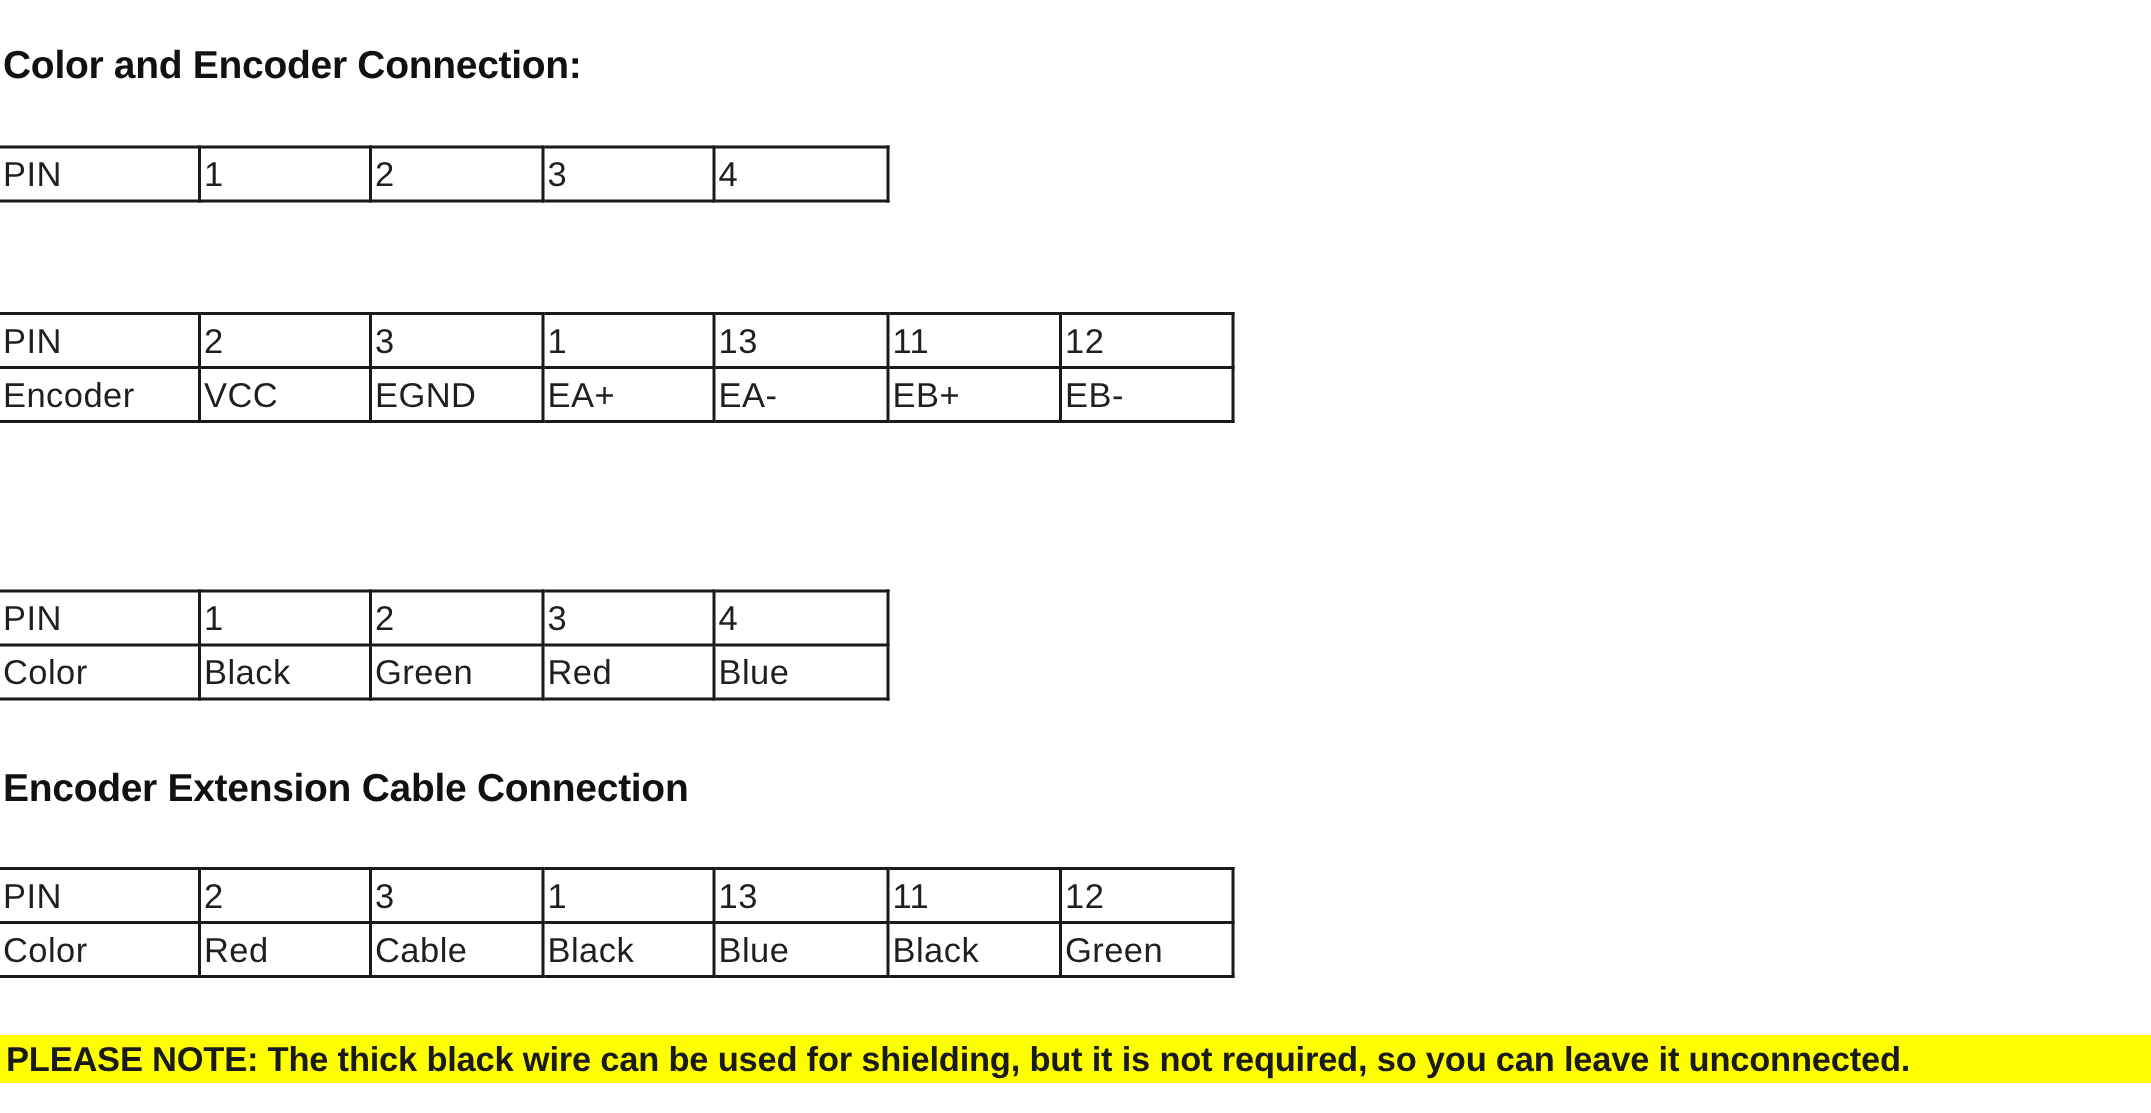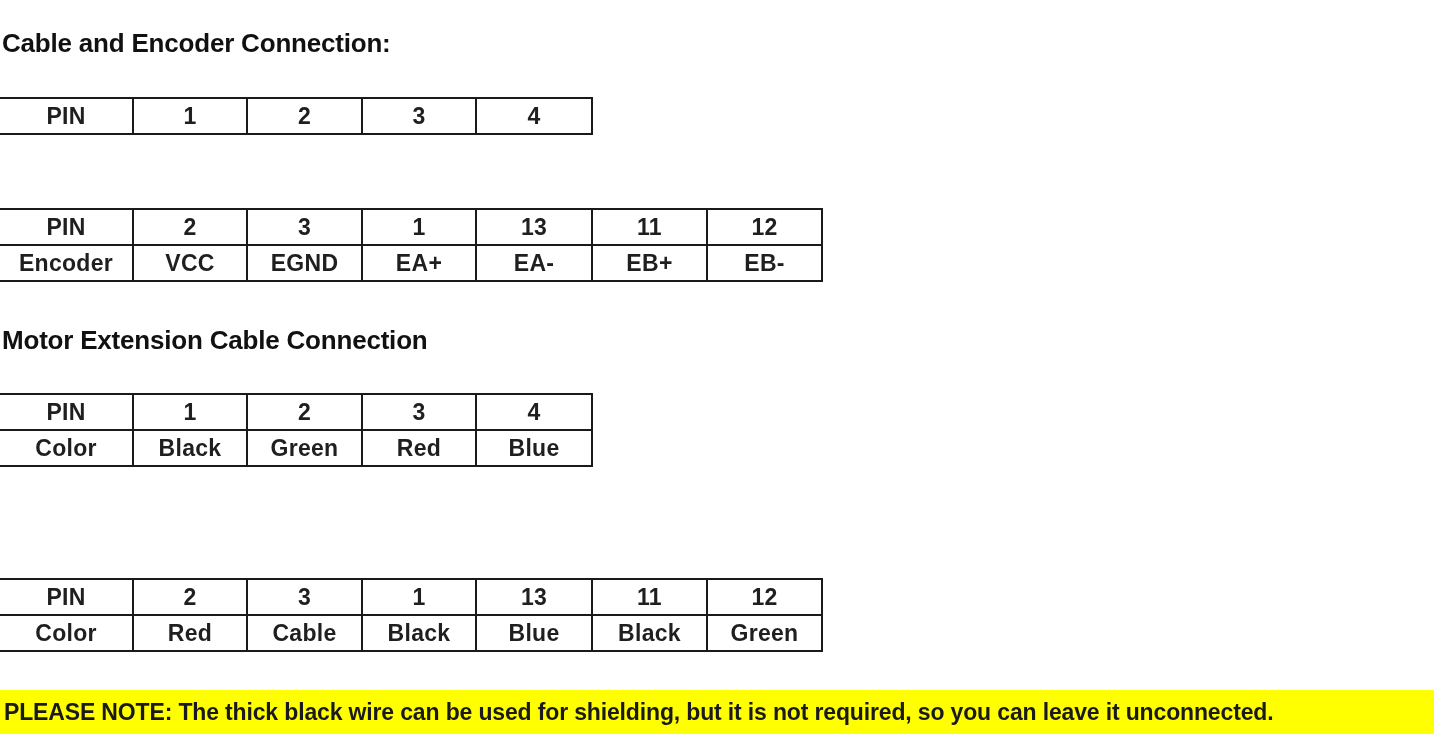--- a/index.html
+++ b/index.html
@@ -31,57 +31,56 @@
   .pin-table {
     position: absolute;
     left: 0;
     border-collapse: collapse;
     table-layout: fixed;
     background: #ffffff;
   }
   .pin-table td {
     border: 2px solid #1a1a1a;
     height: 34px;
-    text-align: center;
     vertical-align: middle;
     font-size: 23px;
-    font-weight: 700;
+    font-weight: 400;
     color: #1f1f1f;
     padding: 0 2px;
     white-space: nowrap;
     letter-spacing: 0.3px;
   }
   
   .pin-table td.first-col { border-left: none; }
 
   .note-bar {
     position: absolute;
     left: 0;
     top: 690px;
     width: 1434px;
-    height: 44px;
+    height: 32px;
     background: #ffff00;
     display: flex;
     align-items: center;
   }
   .note-text {
     font-size: 23px;
     font-weight: bold;
     color: #1a1a1a;
     padding-left: 4px;
     letter-spacing: -0.15px;
     white-space: nowrap;
   }
 </style>
 </head>
 <body>
 
 <div class="page">
 
-  <div class="heading" style="top:28px">Cable and Encoder Connection:</div>
+  <div class="heading" style="top:28px">Color and Encoder Connection:</div>
 
   <table class="pin-table" style="top:97px">
     <tbody>
       <tr>
         <td class="first-col" style="width:128px">PIN</td>
         <td style="width:108px">1</td>
         <td style="width:109px">2</td>
         <td style="width:108px">3</td>
         <td style="width:110px">4</td>
       </tr>
@@ -104,41 +103,41 @@
         <td>VCC</td>
         <td>EGND</td>
         <td>EA+</td>
         <td>EA-</td>
         <td>EB+</td>
         <td>EB-</td>
       </tr>
     </tbody>
   </table>
 
-  <div class="heading" style="top:325px">Motor Extension Cable Connection</div>
 
   <table class="pin-table" style="top:393px">
     <tbody>
       <tr>
         <td class="first-col" style="width:128px">PIN</td>
         <td style="width:108px">1</td>
         <td style="width:109px">2</td>
         <td style="width:108px">3</td>
         <td style="width:110px">4</td>
       </tr>
       <tr>
         <td class="first-col">Color</td>
         <td>Black</td>
         <td>Green</td>
         <td>Red</td>
         <td>Blue</td>
       </tr>
     </tbody>
   </table>
 
+  <div class="heading" style="top:510px">Encoder Extension Cable Connection</div>
 
   <table class="pin-table" style="top:578px">
     <tbody>
       <tr>
         <td class="first-col" style="width:128px">PIN</td>
         <td style="width:108px">2</td>
         <td style="width:109px">3</td>
         <td style="width:108px">1</td>
         <td style="width:110px">13</td>
         <td style="width:109px">11</td>

